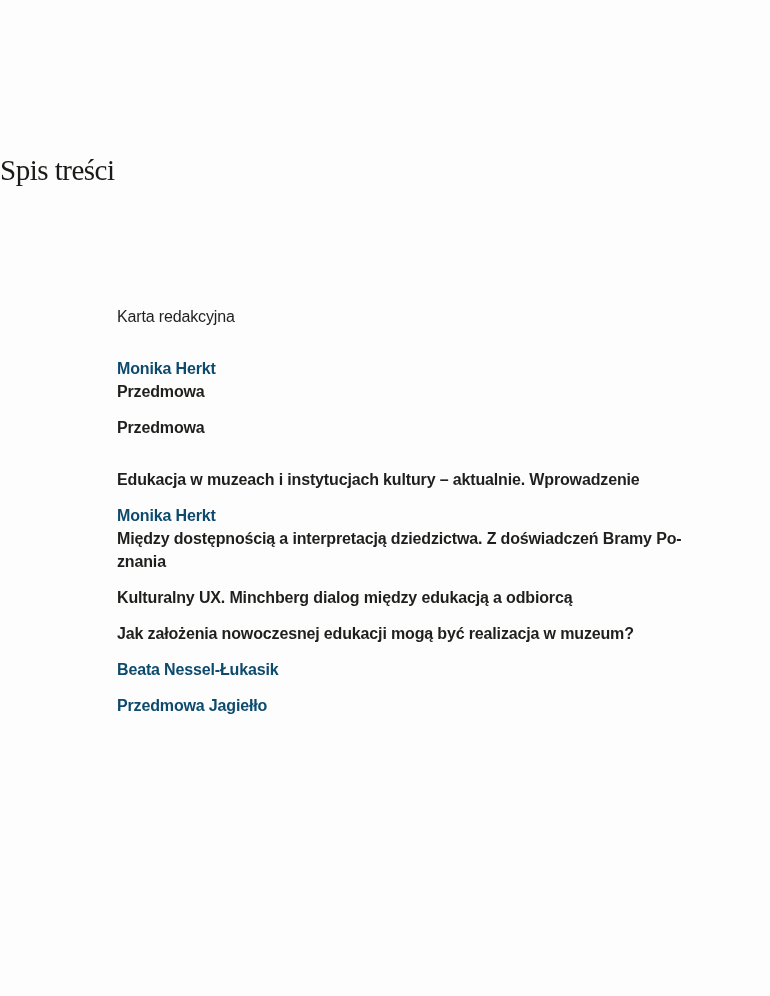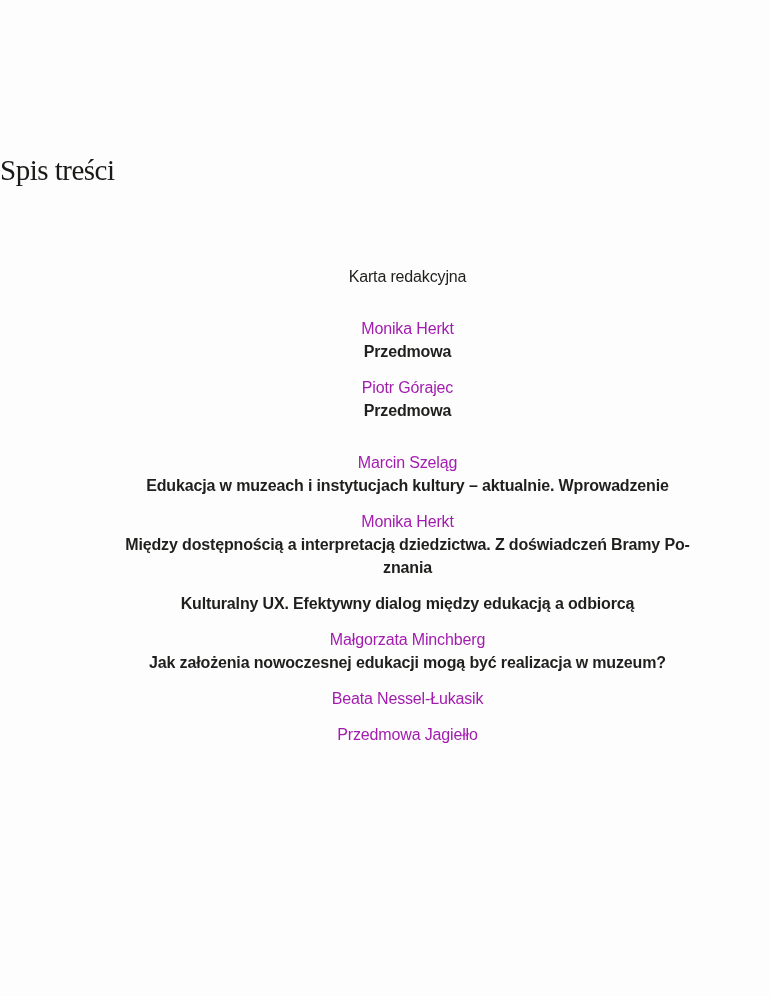--- a/index.html
+++ b/index.html
@@ -23,41 +23,40 @@
     width: 100%;
     text-align: left;
     font-family: "Liberation Serif", serif;
     font-weight: 400;
     font-size: 29px;
     line-height: 1;
     letter-spacing: -0.5px;
     color: #1a1a18;
   }
   .toc {
-    margin-top: 80px;
+    margin-top: 120px;
     padding-left: 117px;
     padding-right: 72px;
     font-size: 16px;
     line-height: 23px;
     letter-spacing: -0.15px;
-    text-align: center;
   }
   .toc p {
     margin: 0;
     white-space: pre;
   }
   .entry {
     margin-top: 13px;
   }
   .entry.group {
     margin-top: 29px;
   }
   .author {
-    font-weight: 400;
-    color: #a21caf;
+    font-weight: 700;
+    color: #0c4a6e;
   }
   .etitle {
     font-weight: 700;
   }
 </style>
 </head>
 <body>
 
 <div class="page">
 
@@ -66,41 +65,38 @@
   <div class="toc">
 
     <p class="line plain">Karta redakcyjna</p>
 
     <div class="entry group">
       <p class="author">Monika Herkt</p>
       <p class="etitle">Przedmowa</p>
     </div>
 
     <div class="entry">
-      <p class="author">Piotr Górajec</p>
       <p class="etitle">Przedmowa</p>
     </div>
 
     <div class="entry group">
-      <p class="author">Marcin Szeląg</p>
       <p class="etitle">Edukacja w muzeach i instytucjach kultury – aktualnie. Wprowadzenie</p>
     </div>
 
     <div class="entry">
       <p class="author">Monika Herkt</p>
       <p class="etitle">Między dostępnością a interpretacją dziedzictwa. Z doświadczeń Bramy Po-
 znania</p>
     </div>
 
     <div class="entry">
-      <p class="etitle">Kulturalny UX. Efektywny dialog między edukacją a odbiorcą</p>
+      <p class="etitle">Kulturalny UX. Minchberg dialog między edukacją a odbiorcą</p>
     </div>
 
     <div class="entry">
-      <p class="author">Małgorzata Minchberg</p>
       <p class="etitle">Jak założenia nowoczesnej edukacji mogą być realizacja w muzeum?</p>
     </div>
 
     <div class="entry">
       <p class="author">Beata Nessel-Łukasik</p>
     </div>
 
     <div class="entry">
       <p class="author">Przedmowa Jagiełło</p>
     </div>

